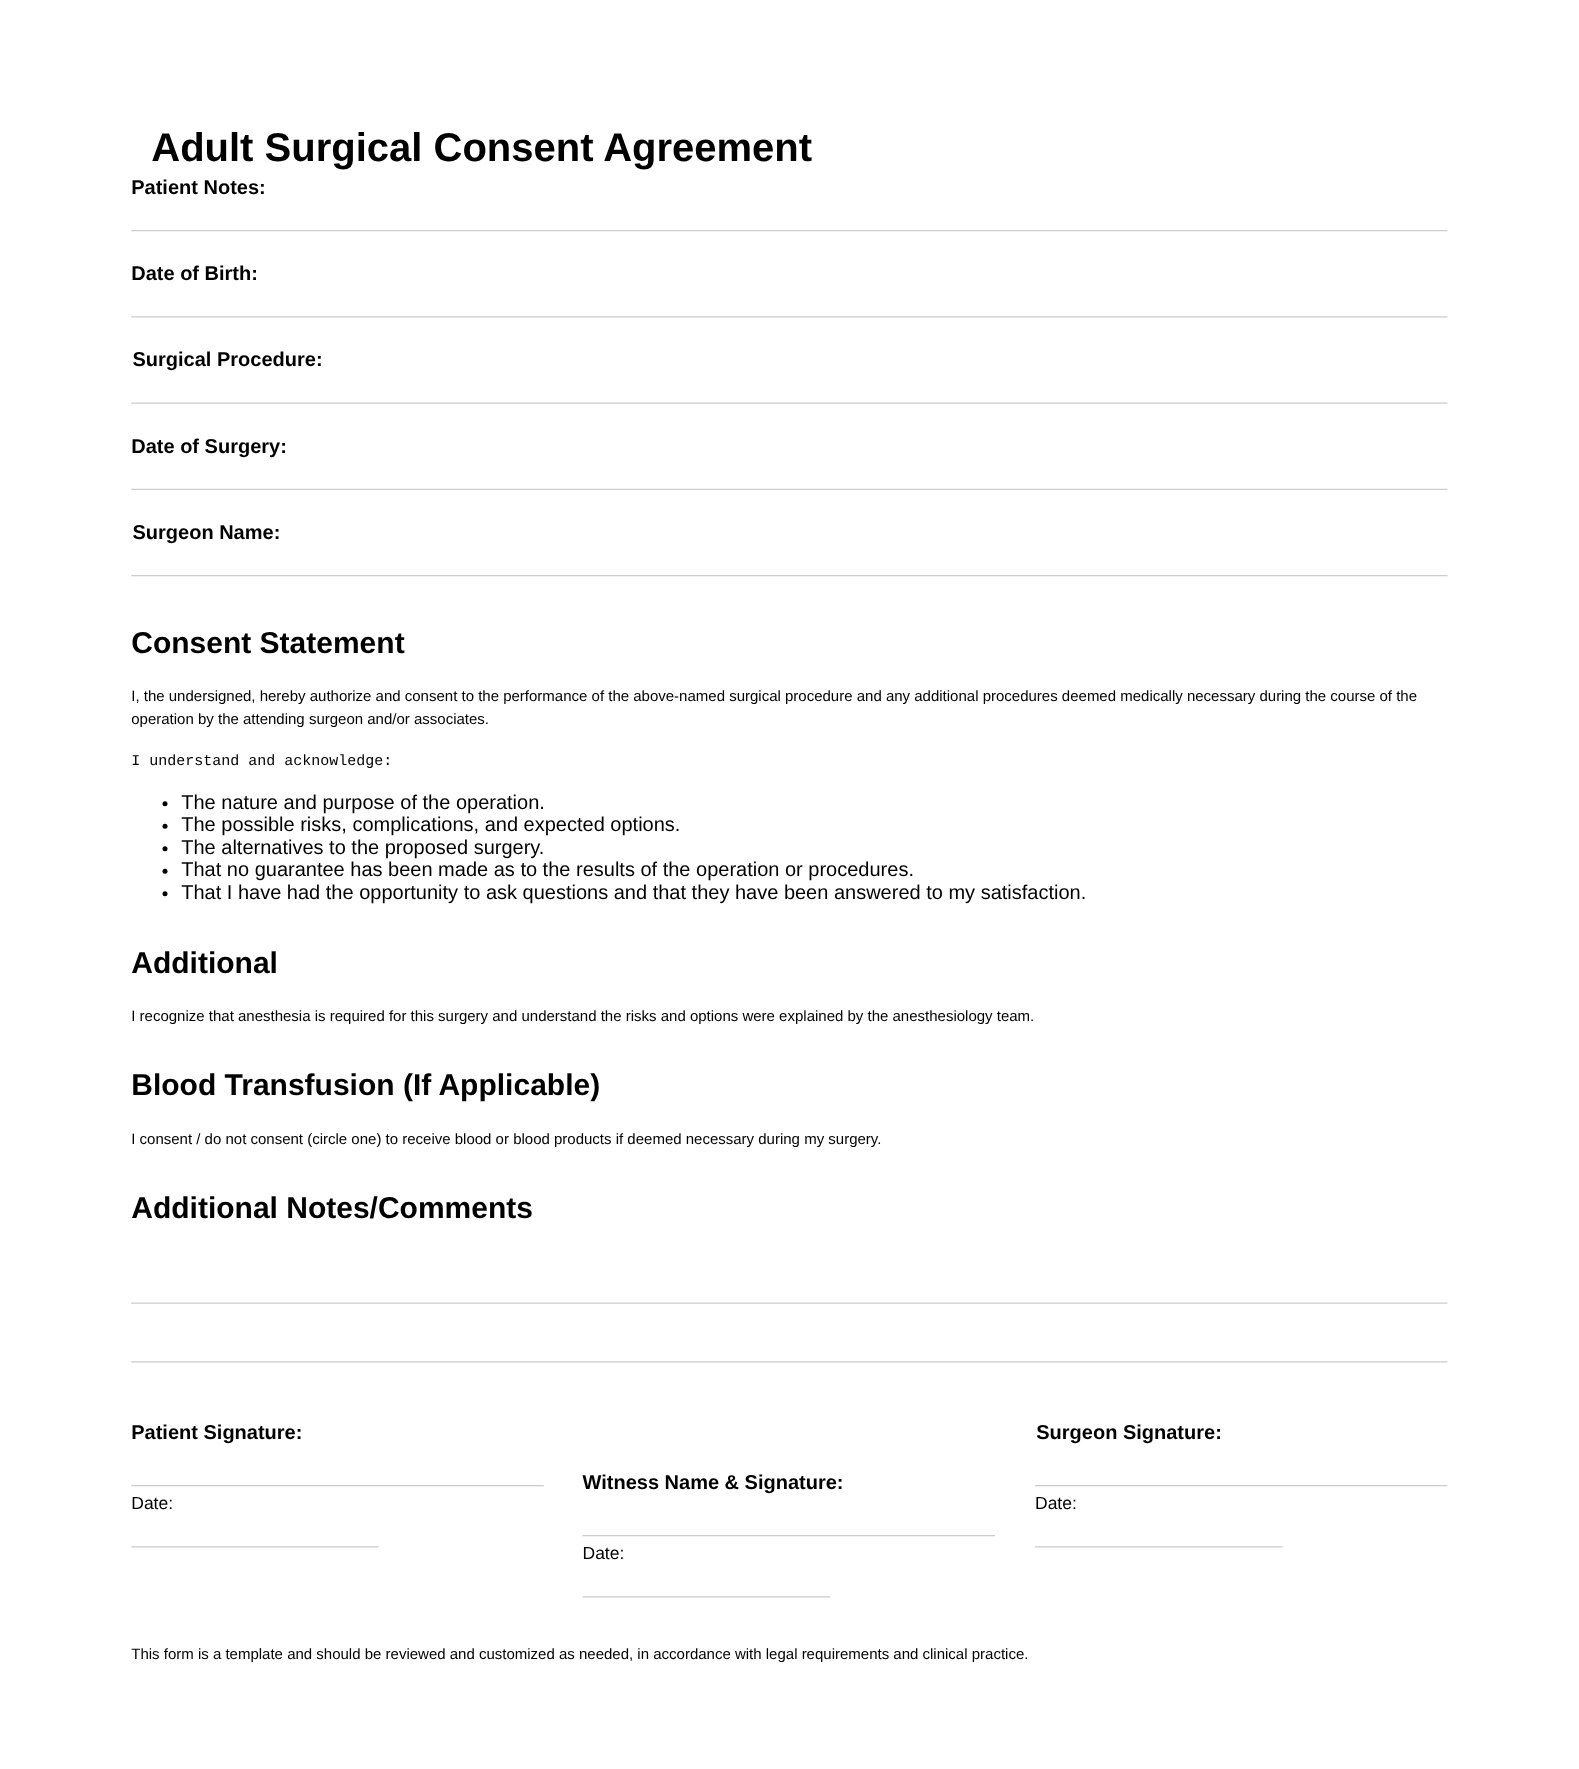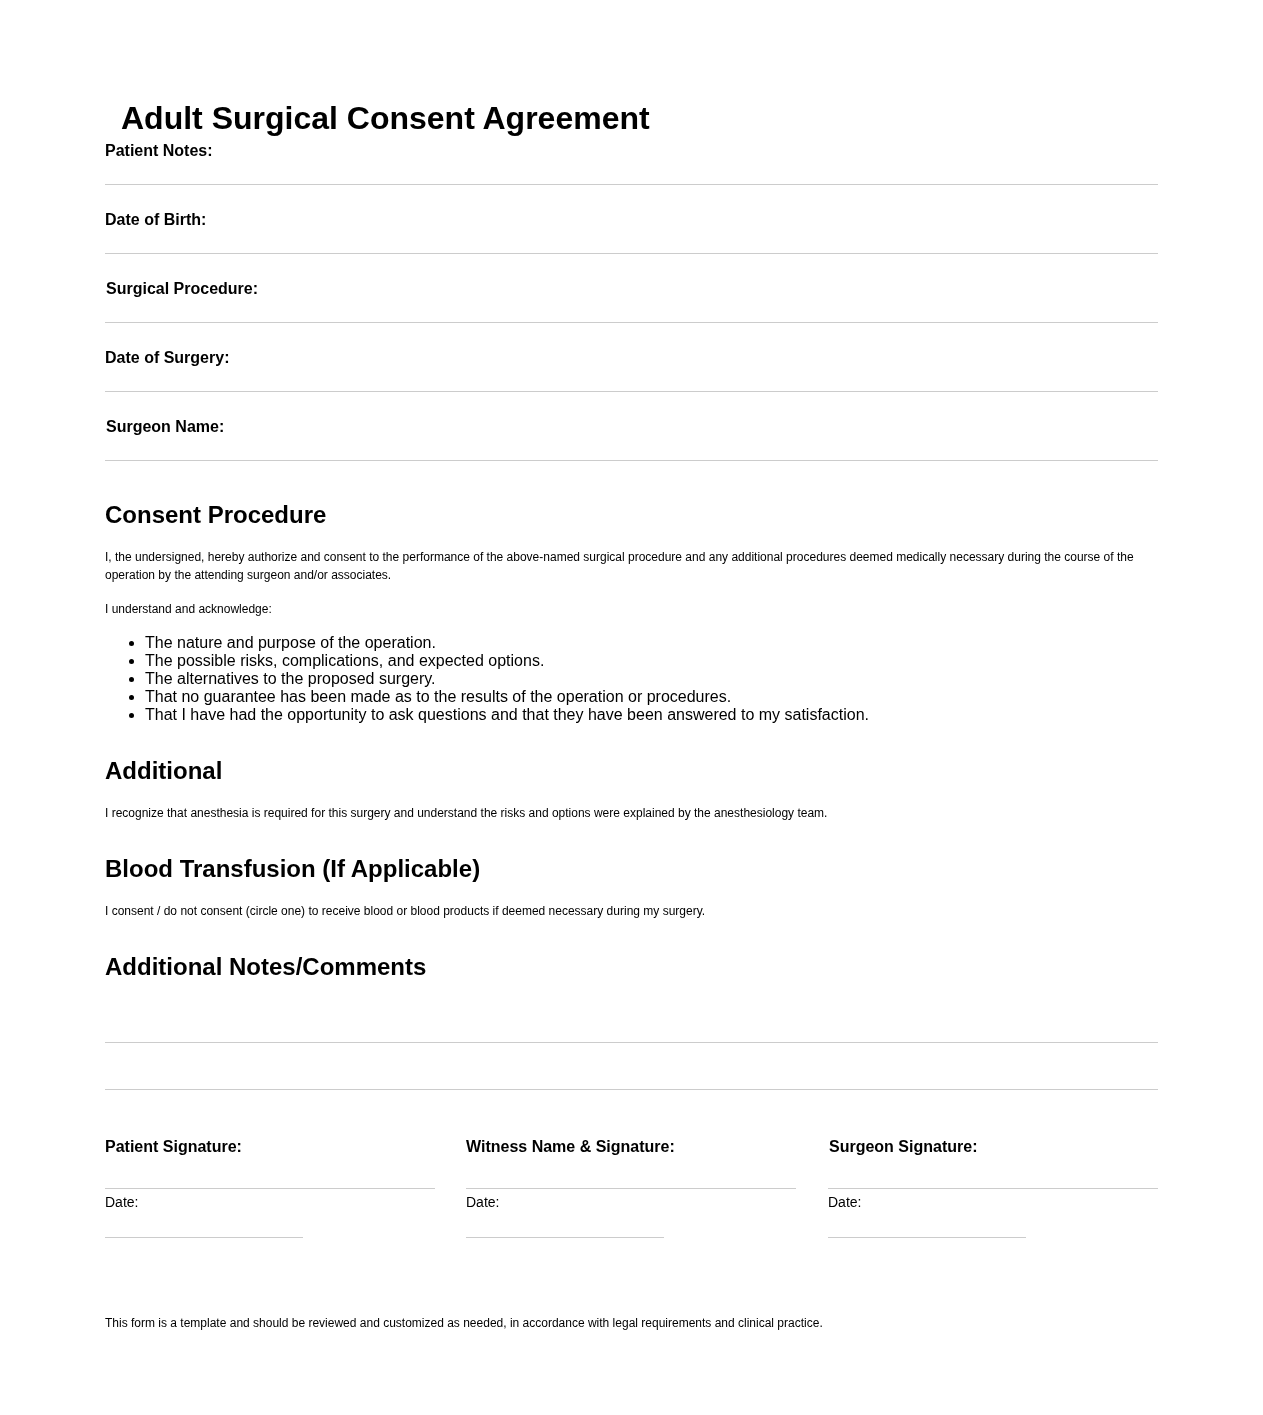--- a/index.html
+++ b/index.html
@@ -75,23 +75,23 @@
   </div>
   <div class="field" style="top:349px;">
     <div class="label">Date of Surgery:</div>
     <input class="input" type="text" value="" style="">
   </div>
   <div class="field" style="top:418px;">
     <div class="label" style="left:1px;">Surgeon Name:</div>
     <input class="input" type="text" value="" style="">
   </div>
 
-  <h2 style="top:501px;">Consent Procedure</h2>
+  <h2 style="top:501px;">Consent Statement</h2>
   <p class="body" style="top:548px;">I, the undersigned, hereby authorize and consent to the performance of the above-named surgical procedure and any additional procedures deemed medically necessary during the course of the operation by the attending surgeon and/or associates.</p>
-  <p class="body" style="top:600px;">I understand and acknowledge:</p>
+  <p class="body" style="top:600px;font-family:Liberation Mono, monospace;">I understand and acknowledge:</p>
   <ul class="ack">
     <li>The nature and purpose of the operation.</li>
     <li>The possible risks, complications, and expected options.</li>
     <li>The alternatives to the proposed surgery.</li>
     <li>That no guarantee has been made as to the results of the operation or procedures.</li>
     <li>That I have had the opportunity to ask questions and that they have been answered to my satisfaction.</li>
   </ul>
 
   <h2 style="top:757px;">Additional</h2>
   <p class="body" style="top:804px;">I recognize that anesthesia is required for this surgery and understand the risks and options were explained by the anesthesiology team.</p>
@@ -102,21 +102,21 @@
   <h2 style="top:953px;">Additional Notes/Comments</h2>
   <div class="note-line" style="top:1042px;"></div>
   <div class="note-line" style="top:1089px;"></div>
 
   <div class="sig-col" style="left:0;">
     <div class="sig-label">Patient Signature:</div>
     <input class="sig-input" type="text" style="">
     <div class="date-label">Date:</div>
     <input class="date-input" type="text" style="">
   </div>
-  <div class="sig-col" style="left:361px;">
+  <div class="sig-col" style="left:361px;margin-top:40px;">
     <div class="sig-label">Witness Name &amp; Signature:</div>
     <input class="sig-input" type="text" style="">
     <div class="date-label">Date:</div>
     <input class="date-input" type="text" style="">
   </div>
   <div class="sig-col" style="left:723px;">
     <div class="sig-label" style="left:1px;">Surgeon Signature:</div>
     <input class="sig-input" type="text" style="">
     <div class="date-label">Date:</div>
     <input class="date-input" type="text" style="">

